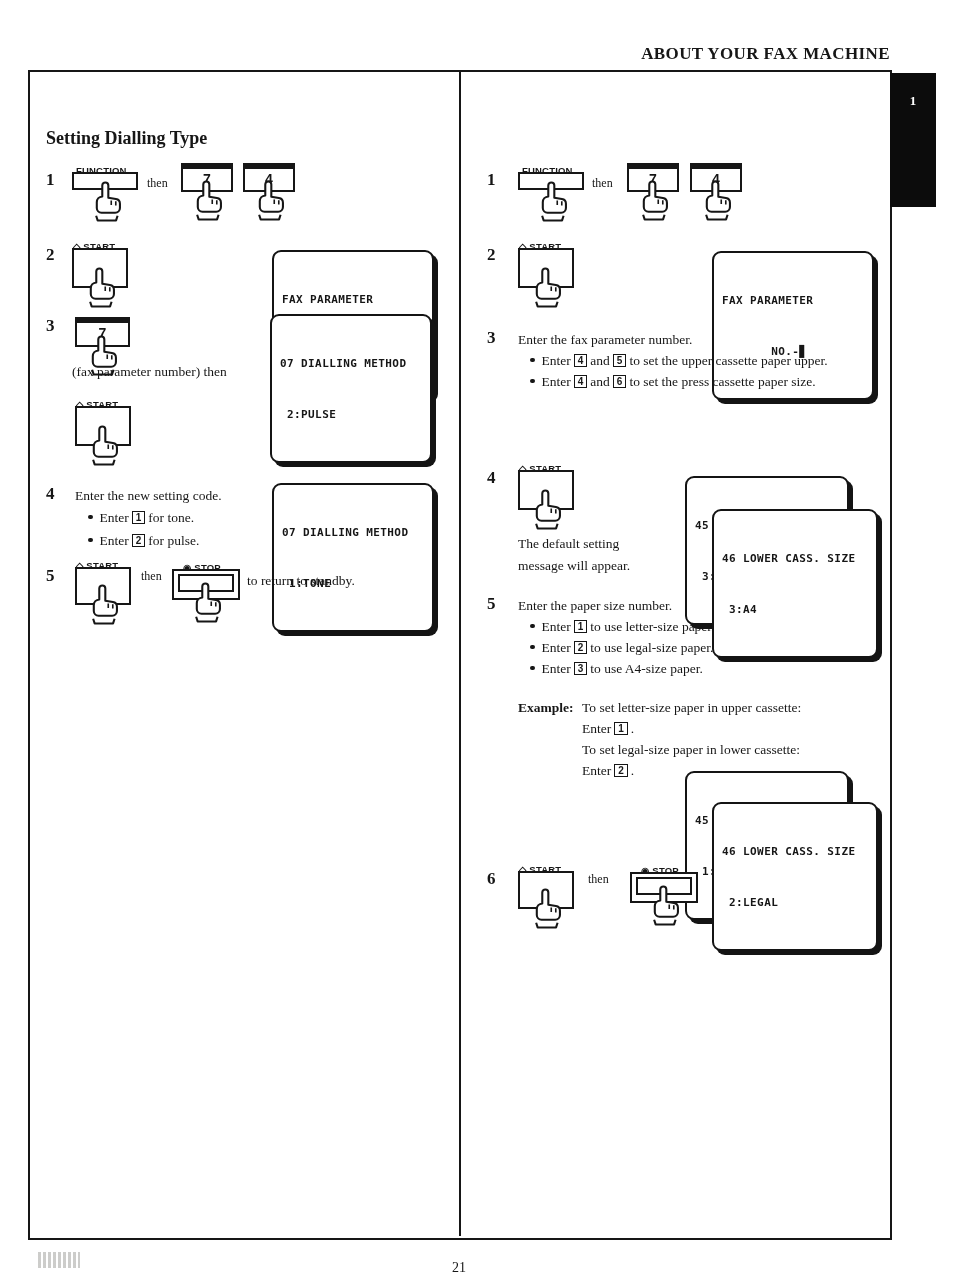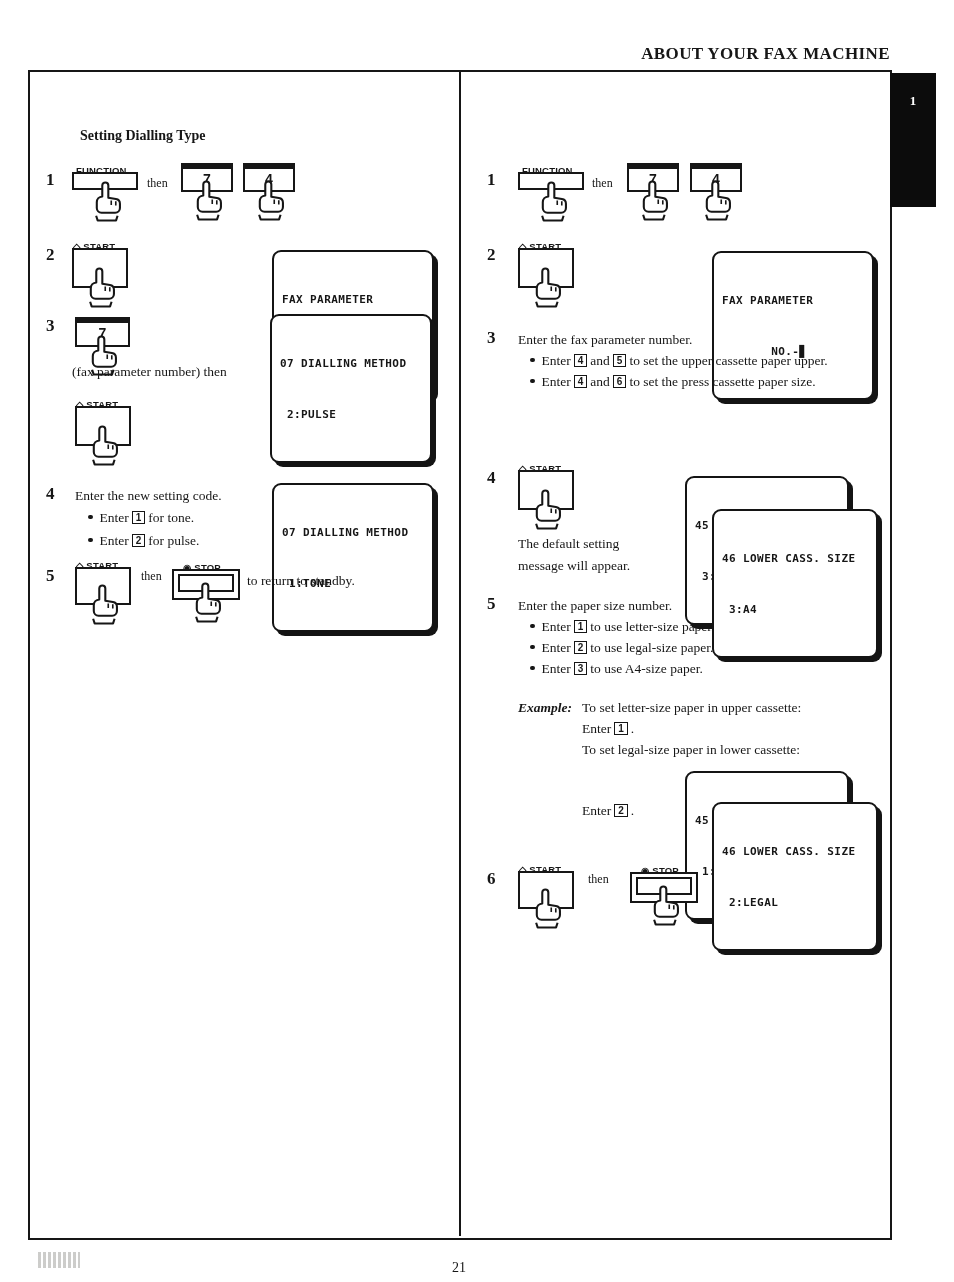--- a/index.html
+++ b/index.html
@@ -10,24 +10,24 @@
   
   .hdr{font-weight:bold;font-size:17px;letter-spacing:.4px;}
 
   
   .frame{border:2.4px solid #161616;background:transparent;}
   .divider{background:#161616;}
   .tab{background:#0c0c0c;color:#fff;text-align:center;font-weight:bold;font-size:13px;
        font-family:"Liberation Serif",serif;padding-top:20px;box-sizing:border-box;}
 
   
-  .title{font-weight:bold;font-size:14px;margin-left:34px;}
+  .title{font-weight:bold;font-size:18px;}
   .stepnum{font-weight:bold;font-size:17px;}
   .body{font-size:13.5px;line-height:21px;}
-  .bold{font-weight:bold;font-style:italic;}
+  .bold{font-weight:bold;}
   .note{font-size:13.5px;}
 
   
   .brow{display:flex;align-items:baseline;font-size:13.5px;line-height:21px;white-space:nowrap;}
   .dot{width:4.5px;height:4.5px;border-radius:50%;background:#161616;flex:0 0 auto;
        margin-right:7px;position:relative;top:-3px;}
 
   
   .kbox{display:inline-block;border:1.6px solid #161616;font-family:"Liberation Sans",sans-serif;
         font-weight:bold;font-size:10px;line-height:11px;padding:0 3px;margin:0 3px;
@@ -276,21 +276,21 @@
       <span class="kbox">3</span>
       <span>to use A4-size paper.</span>
   </div>
 
   <div class="abs body bold" style="left:518px;top:697px;">Example:</div>
   <div class="abs body" style="left:582px;top:697px;">To set letter-size paper in upper cassette:</div>
   <div class="abs body" style="left:582px;top:718px;">
     <span>Enter</span><span class="kbox">1</span><span>.</span>
   </div>
   <div class="abs body" style="left:582px;top:739px;">To set legal-size paper in lower cassette:</div>
-  <div class="abs body" style="left:582px;top:760px;margin-top:40px;">
+  <div class="abs body" style="left:582px;top:760px;">
     <span>Enter</span><span class="kbox">2</span><span>.</span>
   </div>
   <div class="abs lcd" style="left:685px;top:771px;width:144px;z-index:1;">
     <div>45 UPPER CASS. SIZE</div>
     <div> 1:LETTER</div>
   </div>
   <div class="abs lcd" style="left:712px;top:802px;width:146px;z-index:2;">
     <div>46 LOWER CASS. SIZE</div>
     <div> 2:LEGAL</div>
   </div>

